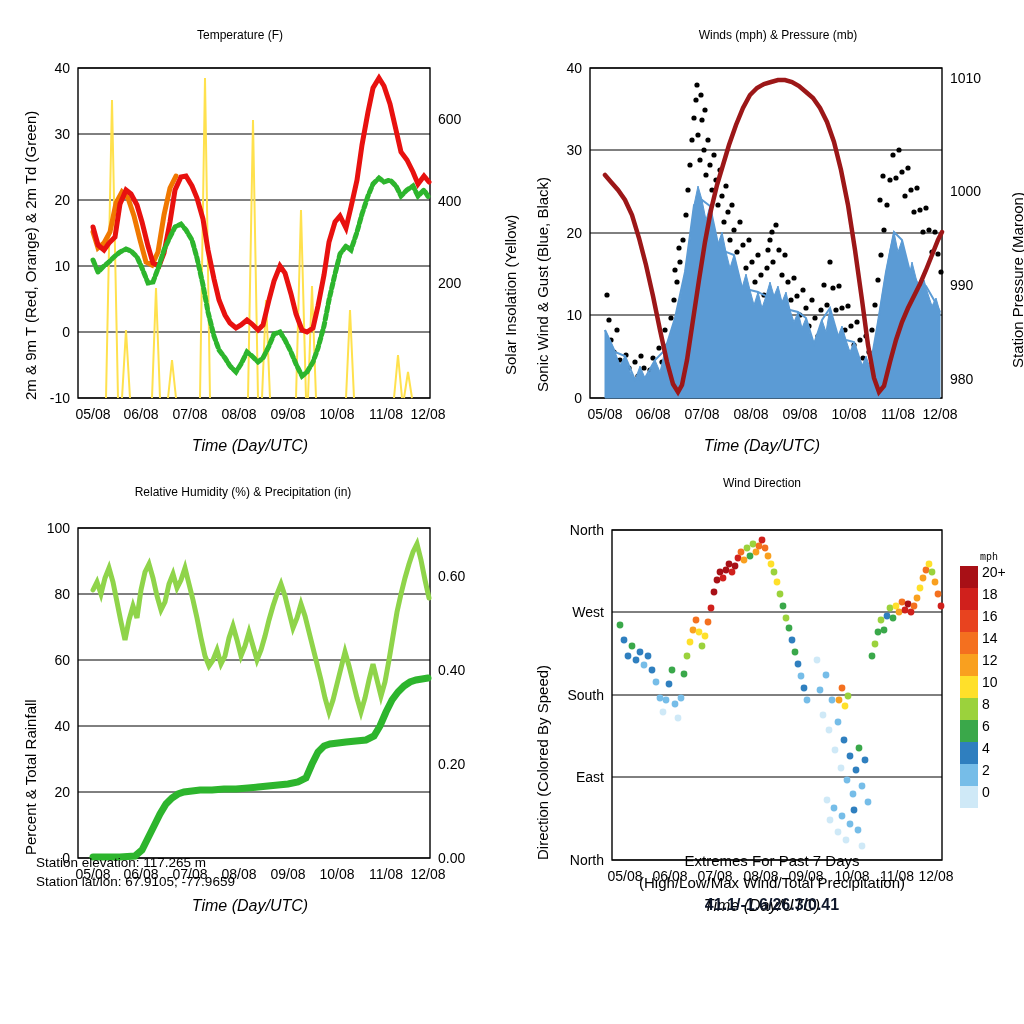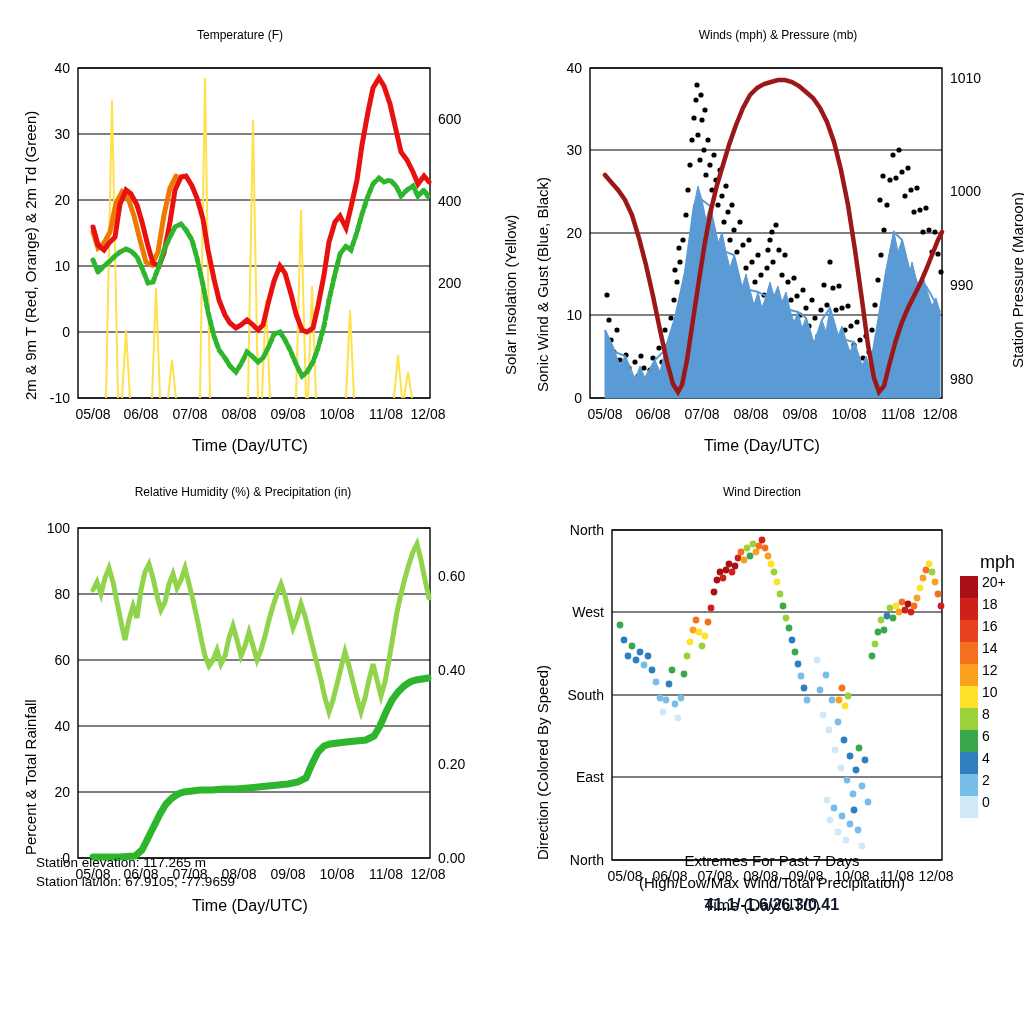--- a/index.html
+++ b/index.html
@@ -6,32 +6,32 @@
   body {
     width:1024px; height:1024px;
     background:#ffffff;
     font-family:"Liberation Sans", sans-serif;
     color:#000;
     position:relative;
     overflow:hidden;
   }
   .panel { position:absolute; }
   .title { text-align:center; font-size:12px; }
-  .axis-label { font-size:16px; }
+  .axis-label { font-size:16px;font-style:italic; }
   svg { display:block; }
   .vlabel {
     position:absolute;
     transform-origin:0 0;
     white-space:nowrap;
     font-size:15px;
   }
   .footer { position:absolute; font-size:13.5px; line-height:19px; }
   .extremes { position:absolute; text-align:center; font-size:15px; line-height:22px; }
   .extremes .vals { color:#0f172a; font-weight:bold; font-size:16px; }
-  .legend-title { font-size:18px; }
+  .legend-title { font-size:10px;font-family:Liberation Mono, monospace; }
 </style>
 </head>
 <body>
 
 <div class="panel" style="left:0px; top:0px; width:512px; height:460px;">
 
   <div class="title" style="position:absolute; left:40px; top:28px; width:400px;">Temperature (F)</div>
 
   <div class="vlabel" style="left:22px; top:400px; transform:rotate(-90deg);">2m &amp; 9m T (Red, Orange) &amp; 2m Td (Green)</div>
 
@@ -341,21 +341,21 @@
   </svg>
 
   <div class="footer" style="left:36px; top:393px;">
     <div>Station elevation: 117.265 m</div>
     <div>Station lat/lon: 67.9105; -77.9659</div>
   </div>
 </div>
 
 <div class="panel" style="left:512px; top:460px; width:512px; height:460px;">
 
-  <div class="title" style="position:absolute; left:40px; top:25px; width:420px;">Wind Direction</div>
+  <div class="title" style="position:absolute; left:40px; top:16px; width:420px;">Wind Direction</div>
 
   <div class="vlabel" style="left:22px; top:400px; transform:rotate(-90deg);">Direction (Colored By Speed)</div>
 
   <div class="axis-label" style="position:absolute; left:60px; top:437px; width:380px; text-align:center;">Time (Day/UTC)</div>
 
   <svg width="512" height="430" style="position:absolute; left:0; top:0;">
     <g stroke="#000" stroke-width="1.4" fill="none">
       <rect x="100" y="70" width="330" height="330"></rect>
     </g>
     <g stroke="#000" stroke-width="1">

